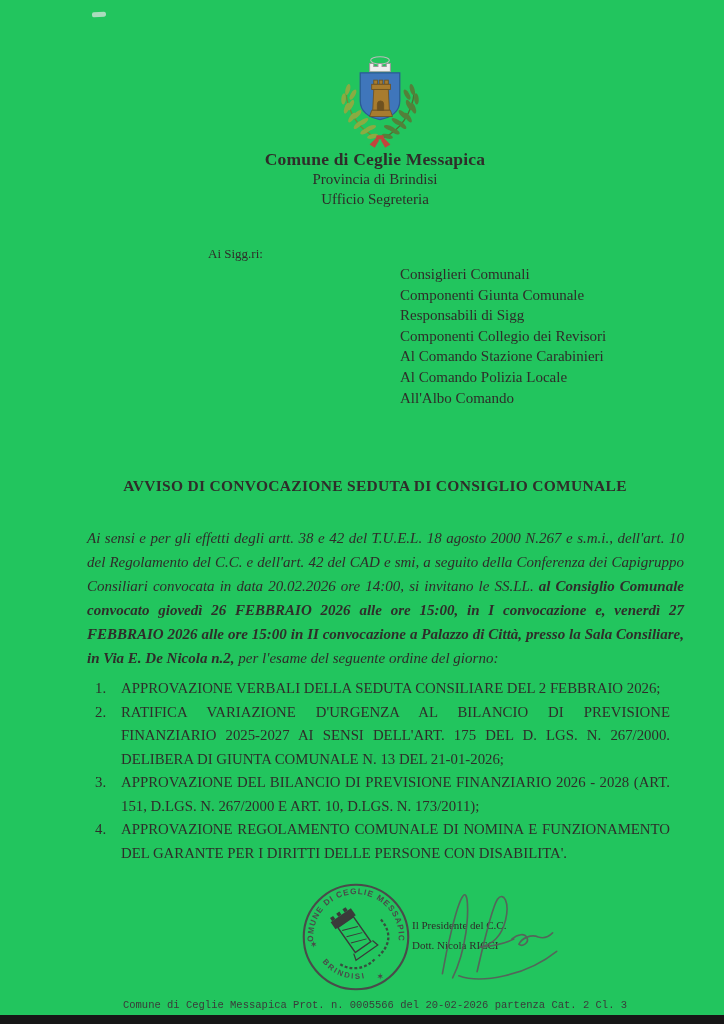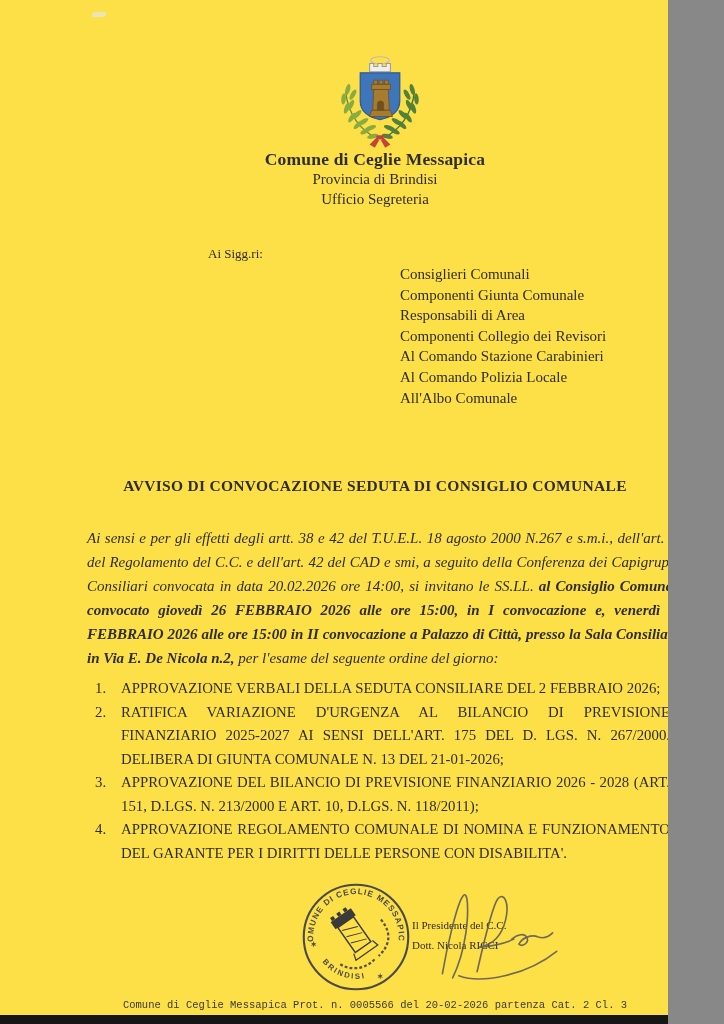--- a/index.html
+++ b/index.html
@@ -1,16 +1,16 @@
 <!DOCTYPE html>
 <html><head>
 <meta charset="utf-8">
 <style>
   html,body{margin:0;padding:0;background:#888;}
-  .page{position:relative;width:668px;height:1024px;background:#fde047;overflow:hidden;
+  .page{position:relative;width:724px;height:1024px;background:#22c55e;overflow:hidden;
         font-family:"Liberation Serif", serif;color:#2f2d2a;}
   .centerline{position:absolute;left:0;width:750px;text-align:center;}
   .artifact{position:absolute;left:92px;top:12px;width:14px;height:5px;background:#e6e6e6;
             opacity:.7;border-radius:2px;transform:rotate(-4deg);}
   .crest{position:absolute;left:328px;top:55px;width:104px;height:96px;}
   .muni{top:149px;font-size:17.5px;font-weight:bold;letter-spacing:.2px;}
   .prov{top:171px;font-size:15px;}
   .offi{top:191px;font-size:15px;}
   .recip-label{position:absolute;left:208px;top:246px;font-size:13px;}
   .recip-list{position:absolute;left:400px;top:264px;font-size:15px;line-height:20.6px;}
@@ -104,43 +104,43 @@
   </svg>
 
   <div class="centerline muni">Comune di Ceglie Messapica</div>
   <div class="centerline prov">Provincia di Brindisi</div>
   <div class="centerline offi">Ufficio Segreteria</div>
 
   <div class="recip-label">Ai Sigg.ri:</div>
   <div class="recip-list">
     <div>Consiglieri Comunali</div>
     <div>Componenti Giunta Comunale</div>
-    <div>Responsabili di Area</div>
+    <div>Responsabili di Sigg</div>
     <div>Componenti Collegio dei Revisori</div>
     <div>Al Comando Stazione Carabinieri</div>
     <div>Al Comando Polizia Locale</div>
-    <div>All'Albo Comunale</div>
+    <div>All'Albo Comando</div>
   </div>
 
   <div class="centerline doc-title">AVVISO DI CONVOCAZIONE SEDUTA DI CONSIGLIO COMUNALE</div>
 
   <p class="body-par"><span>Ai sensi e per gli effetti degli artt. 38 e 42 del T.U.E.L. 18 agosto 2000 N.267 e s.m.i., dell'art. 10 del Regolamento del C.C. e dell'art. 42 del CAD e smi, a seguito della Conferenza dei Capigruppo Consiliari convocata in data 20.02.2026 ore 14:00, si invitano le SS.LL. </span><span class="b">al Consiglio Comunale convocato giovedì 26 FEBBRAIO 2026 alle ore 15:00, in I convocazione e, venerdì 27 FEBBRAIO 2026 alle ore 15:00 in II convocazione a Palazzo di Città, presso la Sala Consiliare, in Via E. De Nicola n.2,</span><span> per l'esame del seguente ordine del giorno:</span></p>
 
   <ol class="agenda">
     <li>
       <span class="num">1.</span>
       <span>APPROVAZIONE VERBALI DELLA SEDUTA CONSILIARE DEL 2 FEBBRAIO 2026;</span>
     </li>
     <li>
       <span class="num">2.</span>
       <span>RATIFICA VARIAZIONE D'URGENZA AL BILANCIO DI PREVISIONE FINANZIARIO 2025-2027 AI SENSI DELL'ART. 175 DEL D. LGS. N. 267/2000. DELIBERA DI GIUNTA COMUNALE N. 13 DEL 21-01-2026;</span>
     </li>
     <li>
       <span class="num">3.</span>
-      <span>APPROVAZIONE DEL BILANCIO DI PREVISIONE FINANZIARIO 2026 - 2028 (ART. 151, D.LGS. N. 213/2000 E ART. 10, D.LGS. N. 118/2011);</span>
+      <span>APPROVAZIONE DEL BILANCIO DI PREVISIONE FINANZIARIO 2026 - 2028 (ART. 151, D.LGS. N. 267/2000 E ART. 10, D.LGS. N. 173/2011);</span>
     </li>
     <li>
       <span class="num">4.</span>
       <span>APPROVAZIONE REGOLAMENTO COMUNALE DI NOMINA E FUNZIONAMENTO DEL GARANTE PER I DIRITTI DELLE PERSONE CON DISABILITA'.</span>
     </li>
   </ol>
 
   <svg class="stamp" viewBox="0 0 120 120">
     <defs>
       <path id="arcTop" d="M 15.7,67.8 A 45,45 0 1 1 104.3,67.8" fill="none"></path>

